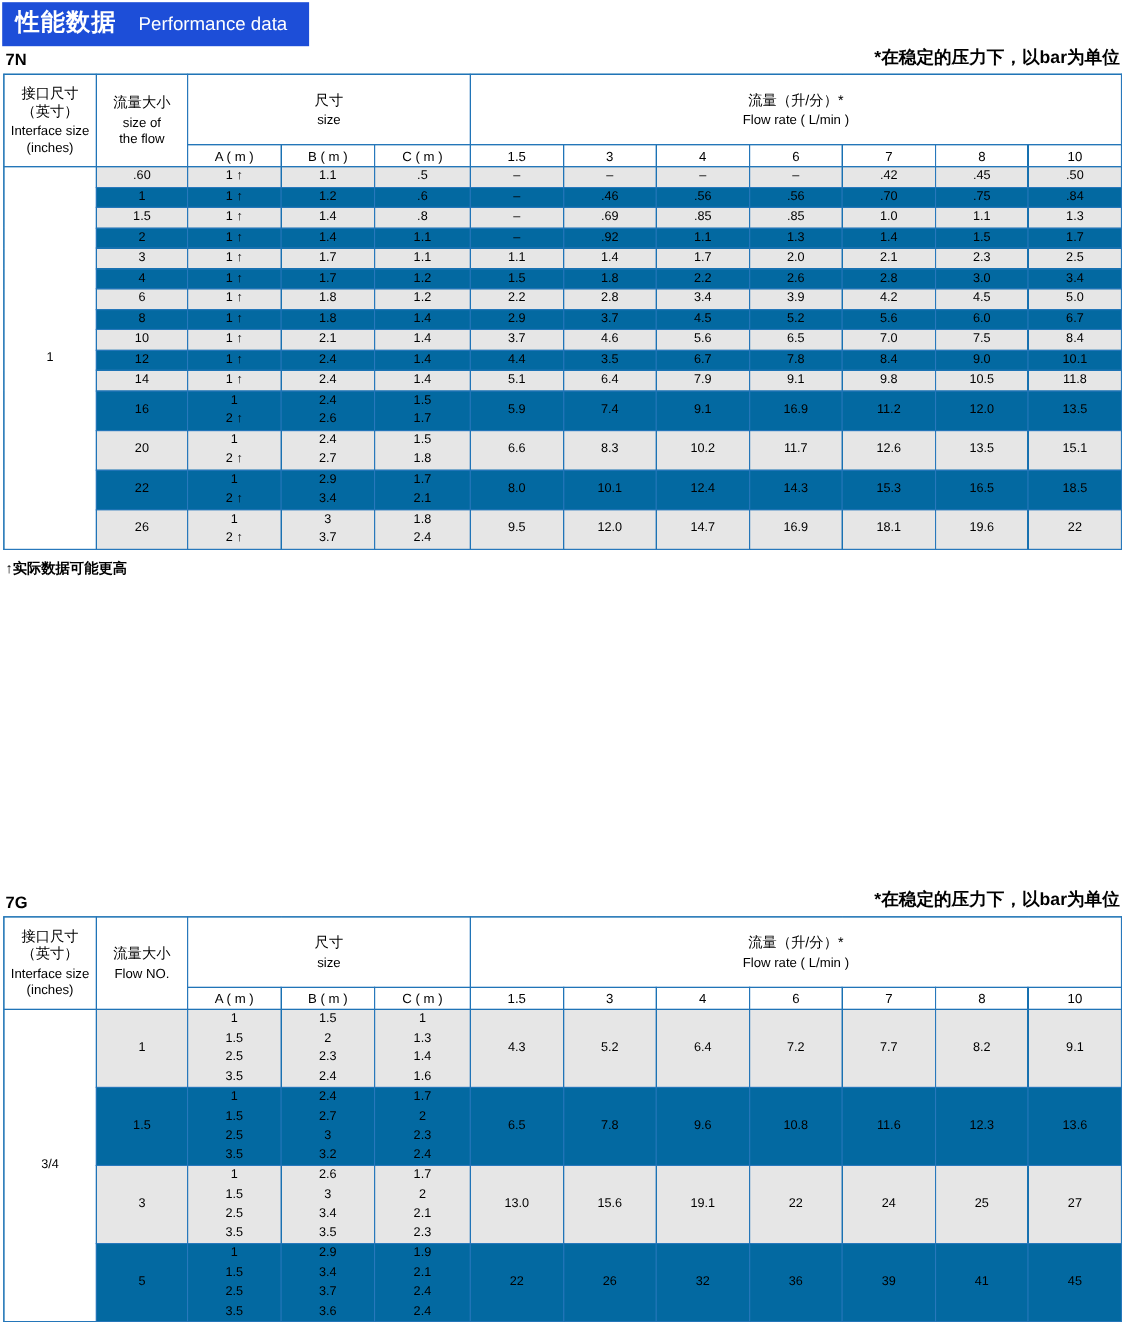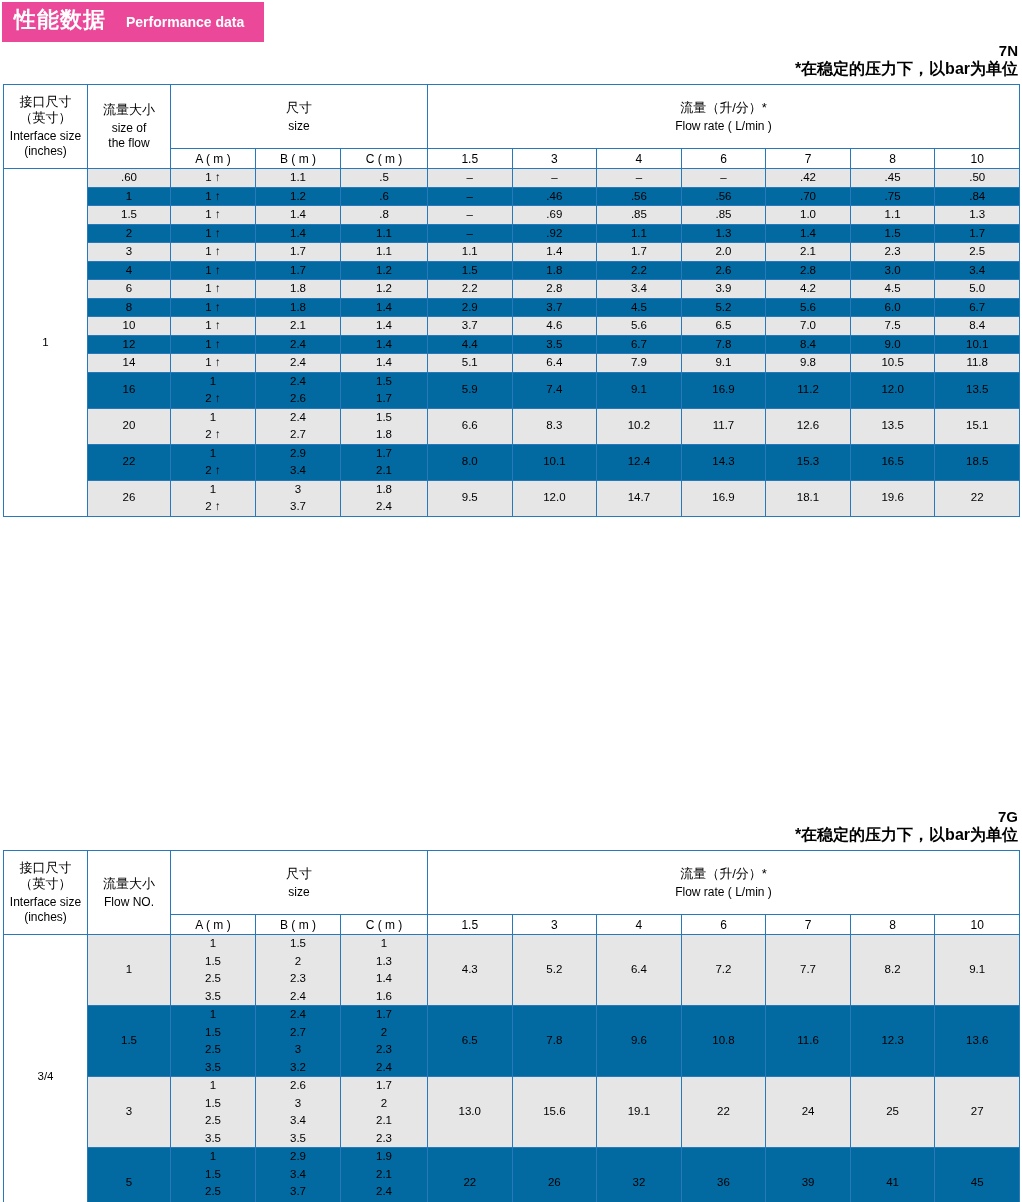--- a/index.html
+++ b/index.html
@@ -7,34 +7,34 @@
     margin: 0; padding: 0;
     width: 1022px; height: 1202px;
     background: #ffffff;
     font-family: "Liberation Sans", "DejaVu Sans", sans-serif;
     color: #000;
     position: relative;
     overflow: hidden;
   }
   .title-bar {
     position: absolute; left: 2px; top: 2px;
-    background: #ec4899; color: #fff;
+    background: #1d4ed8; color: #fff;
     display: flex; align-items: baseline; gap: 20px;
     padding: 3px 20px 7px 12px;
     min-width: 250px;
   }
   .title-zh { font-size: 22px; font-weight: bold; letter-spacing: 1px; }
-  .title-en { font-size: 14px; font-weight: bold; }
+  .title-en { font-size: 17px; font-weight: normal; }
 
   .section { position: absolute; left: 3px; width: 1017px; }
   #sec-7n { top: 42px; }
   #sec-7g { top: 808px; }
   .section-head {
     display: flex; justify-content: space-between; align-items: flex-end;
-    margin-bottom: 4px; padding: 0 2px; flex-direction: column;
+    margin-bottom: 4px; padding: 0 2px;
   }
   .table-label { font-size: 15px; font-weight: bold; }
   .note { font-size: 16px; font-weight: bold; }
 
   table.perf {
     border-collapse: collapse; table-layout: fixed;
     width: 1017px; background: #0369a1;
   }
   table.perf th, table.perf td {
     border: 1.5px solid #2878bc;
@@ -307,20 +307,21 @@
           <td class="td-rate">9.5</td>
           <td class="td-rate">12.0</td>
           <td class="td-rate">14.7</td>
           <td class="td-rate">16.9</td>
           <td class="td-rate">18.1</td>
           <td class="td-rate">19.6</td>
           <td class="td-rate">22</td>
         </tr>
       </tbody>
     </table>
+  <div class="footnote">↑实际数据可能更高</div>
 </div>
 
 <div class="section" id="sec-7g">
   <div class="section-head">
     <span class="table-label">7G</span>
     <span class="note">*在稳定的压力下，以bar为单位</span>
   </div>
   <table class="perf">
       <colgroup>
         <col style="width: 84px;">

